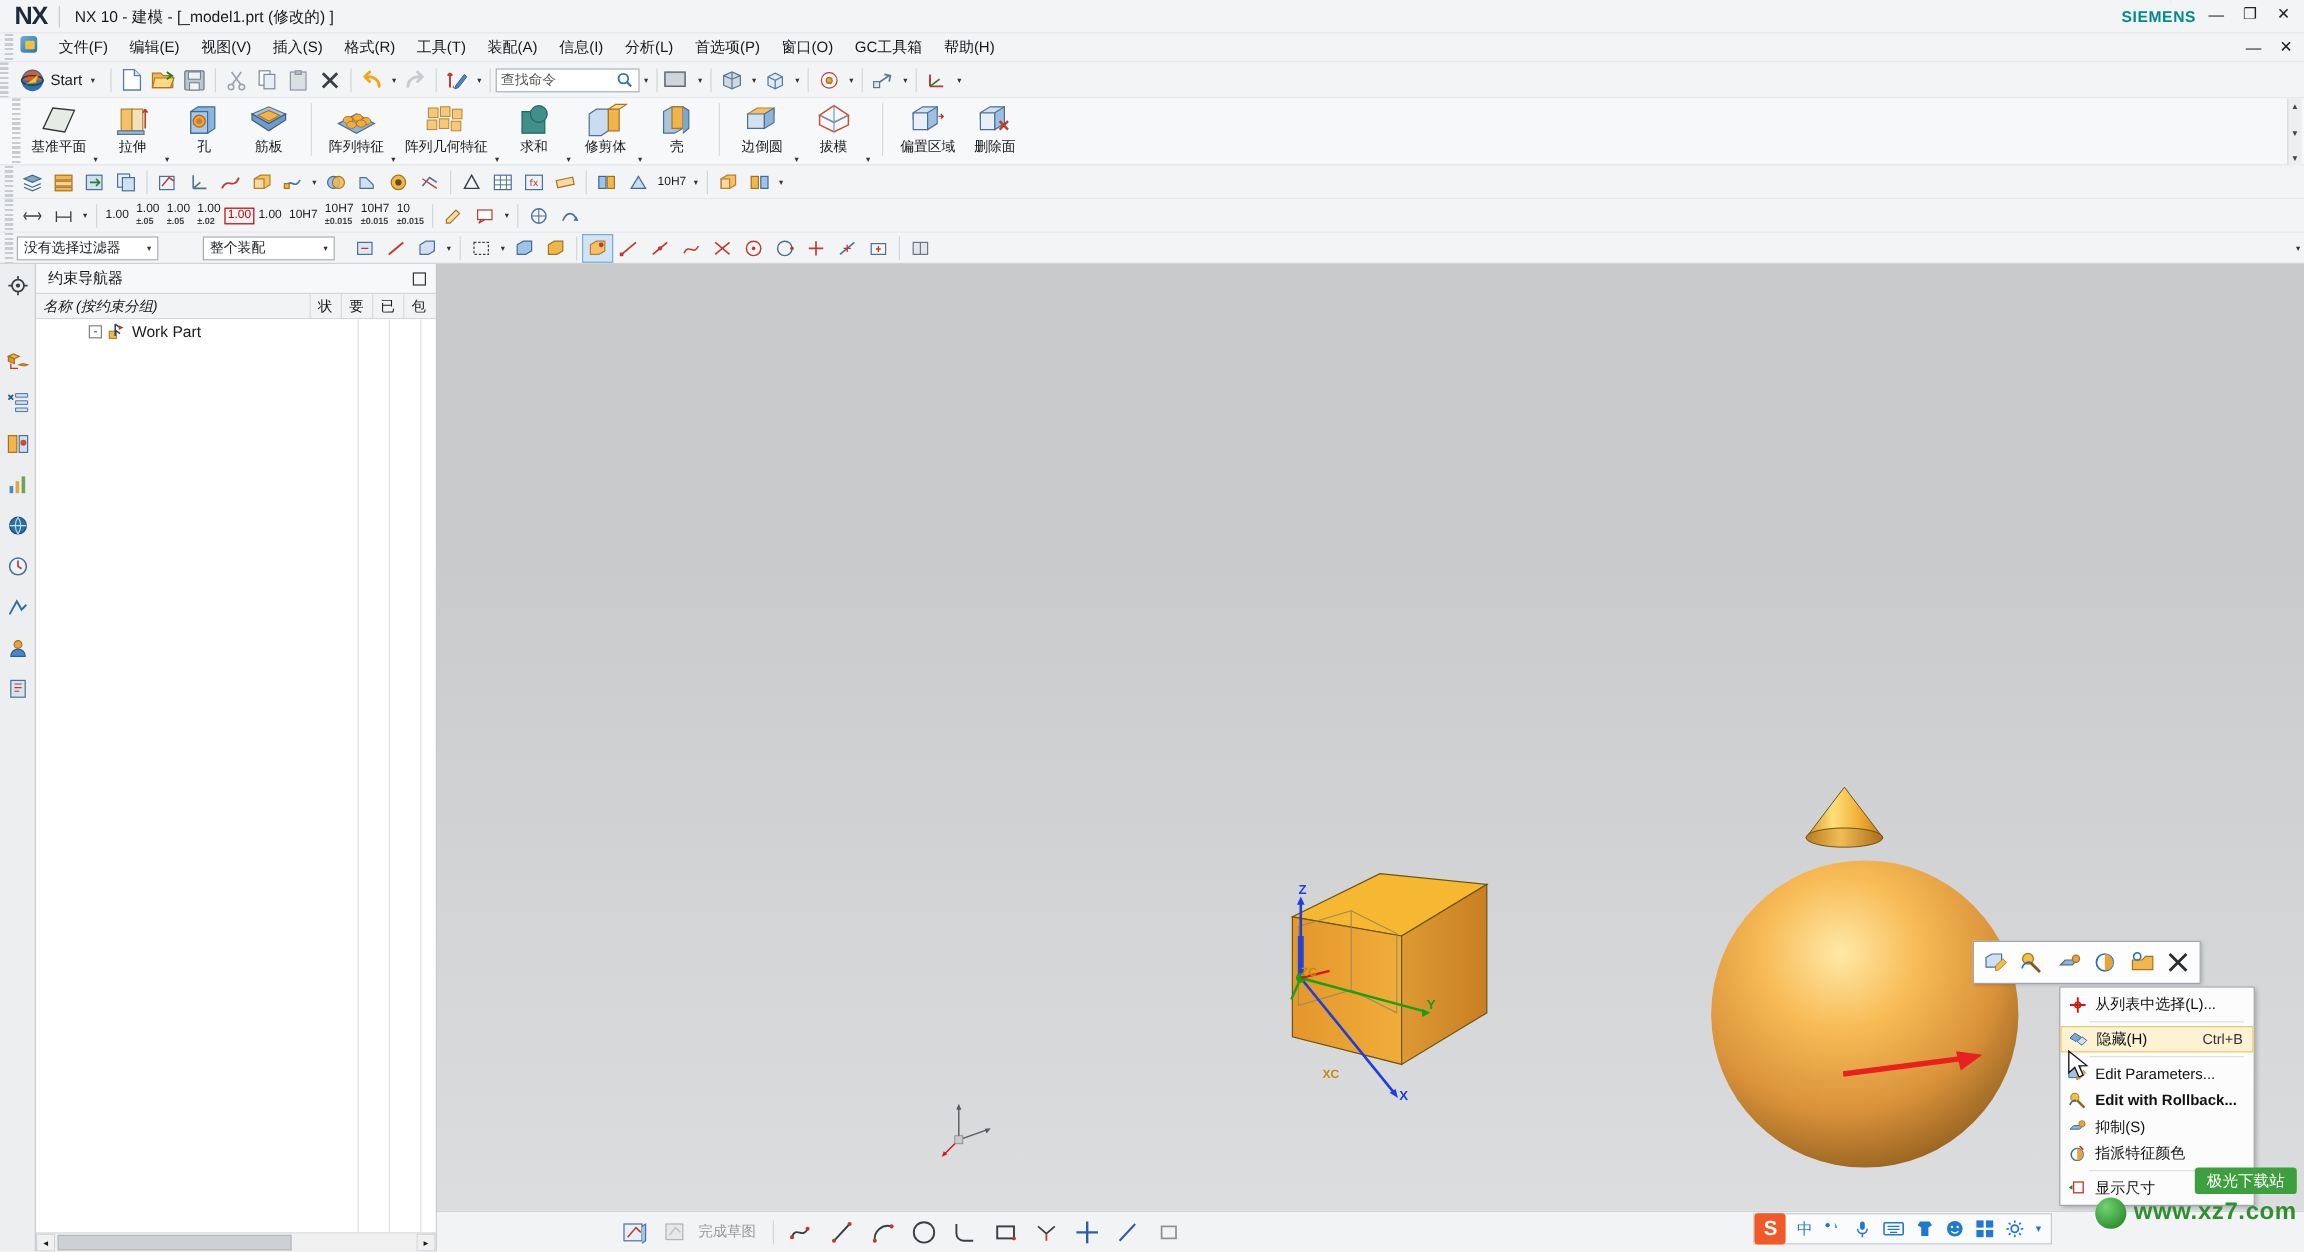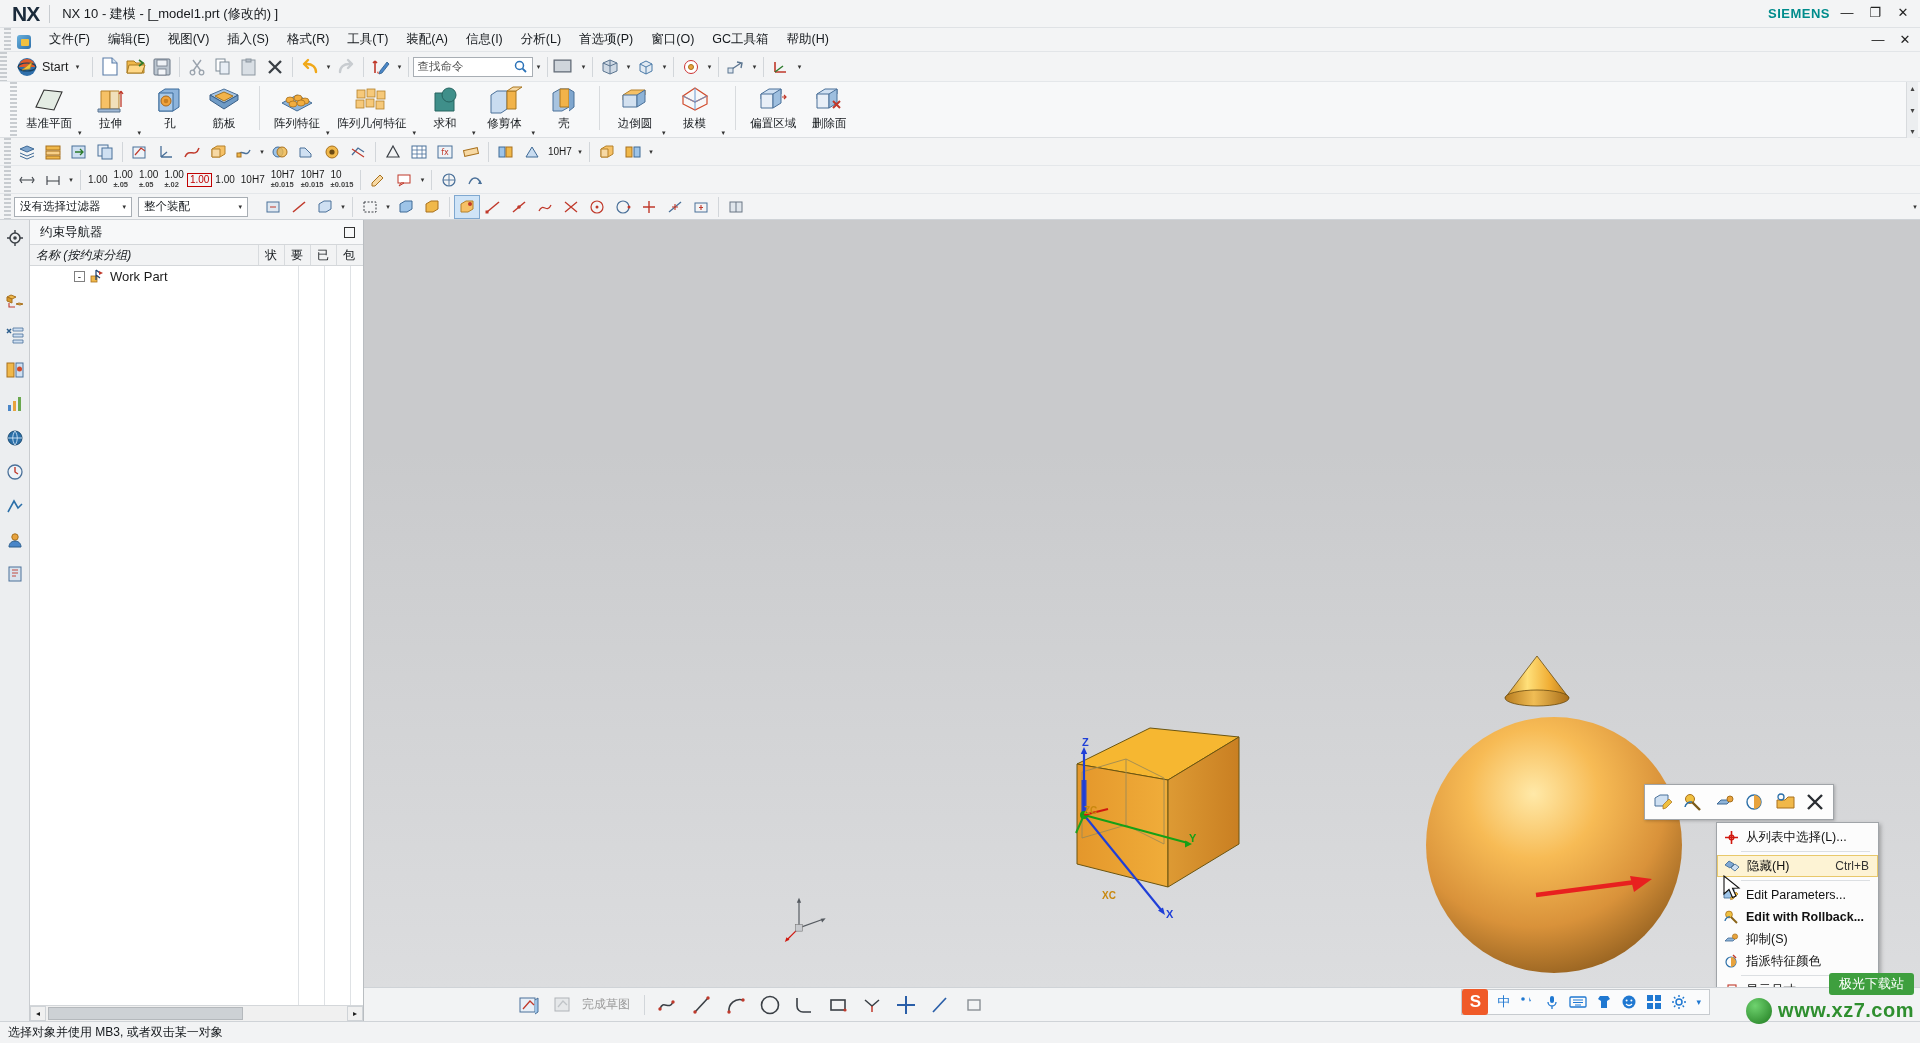--- a/index.html
+++ b/index.html
@@ -27,21 +27,21 @@
   .siemens {
     position:absolute; right:90px; top:6px; color:#008c8c; font-weight:bold;
     font-size:13px; letter-spacing:0.5px;
   }
   .wbtns { position:absolute; right:8px; top:3px; display:flex; gap:10px; align-items:center; }
   .wbtn { width:18px; height:18px; display:flex; align-items:center; justify-content:center;
           font-size:13px; color:#222; cursor:default; }
 
   
   .menubar {
-    height:24px; background:#f3f4f5; display:flex; align-items:flex-end;
+    height:24px; background:#f3f4f5; display:flex; align-items:flex-start;
     border-bottom:1px solid #e2e5e8; position:relative; padding-left:4px;
   }
   .grip { width:7px; height:100%; background:
       repeating-linear-gradient(to bottom,#b9bec3 0px,#b9bec3 2px,transparent 2px,transparent 4px);
       opacity:.75; margin-right:3px; }
   .menu-appicon { width:18px; height:18px; margin:0 6px 0 2px; position:relative; }
   .menu-appicon:before {
     content:''; position:absolute; left:1px; top:2px; width:14px; height:14px;
     background:linear-gradient(135deg,#69b1dd,#2e6fa8); border-radius:3px;
   }
@@ -762,21 +762,21 @@
     </div>
   </div>
 
   <div class="filterrow">
     <div class="grip"></div>
     <div class="combo" style="width:118px;">
       <span>没有选择过滤器</span>
       <span class="arw">▾</span>
     </div>
     <div style="width:6px;"></div>
-    <div class="combo" style="width:110px;">
+    <div class="combo" style="width:110px;margin-left:31px;">
       <span>整个装配</span>
       <span class="arw">▾</span>
     </div>
     <div style="width:12px;"></div>
     <div class="sbtn">
       <svg width="18" height="18" viewBox="0 0 18 18">
         <rect x="3" y="4" width="12" height="10" fill="#dfe8f1" stroke="#4a7099"></rect>
         <path d="M6 9h6" stroke="#c0392b"></path>
       </svg>
     </div>
@@ -1318,23 +1318,20 @@
                 <circle cx="8" cy="8" r="3" fill="none" stroke="#1f78d1" stroke-width="1.5"></circle>
                 <path d="M8 1v2M8 13v2M1 8h2M13 8h2M3 3l1.4 1.4M11.6 11.6L13 13M13 3l-1.4 1.4M4.4 11.6L3 13" stroke="#1f78d1" stroke-width="1.4"></path>
               </svg>
           </div>
           <div class="ime-i" style="font-size:9px;">▾</div>
         </div>
       </div>
     </div>
   </div>
 
-  <div class="statusbar">
-    <span>选择对象并使用 MB3, 或者双击某一对象</span>
-  </div>
 
   <div class="watermark">
     <div class="wm-top">极光下载站</div>
     <div class="wm-bottom">
       <div class="wm-globe"></div>
       <div class="wm-text">www.xz7.com</div>
     </div>
   </div>
 </div>
 

